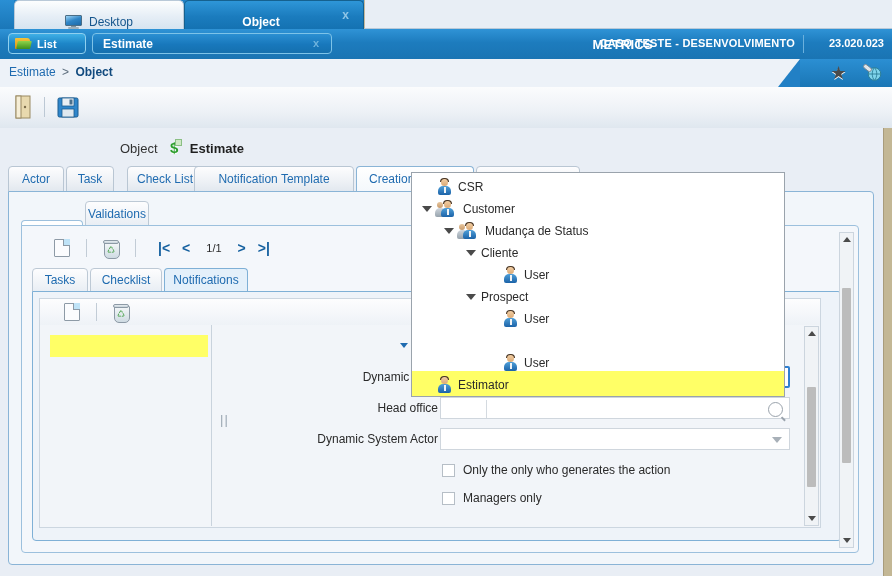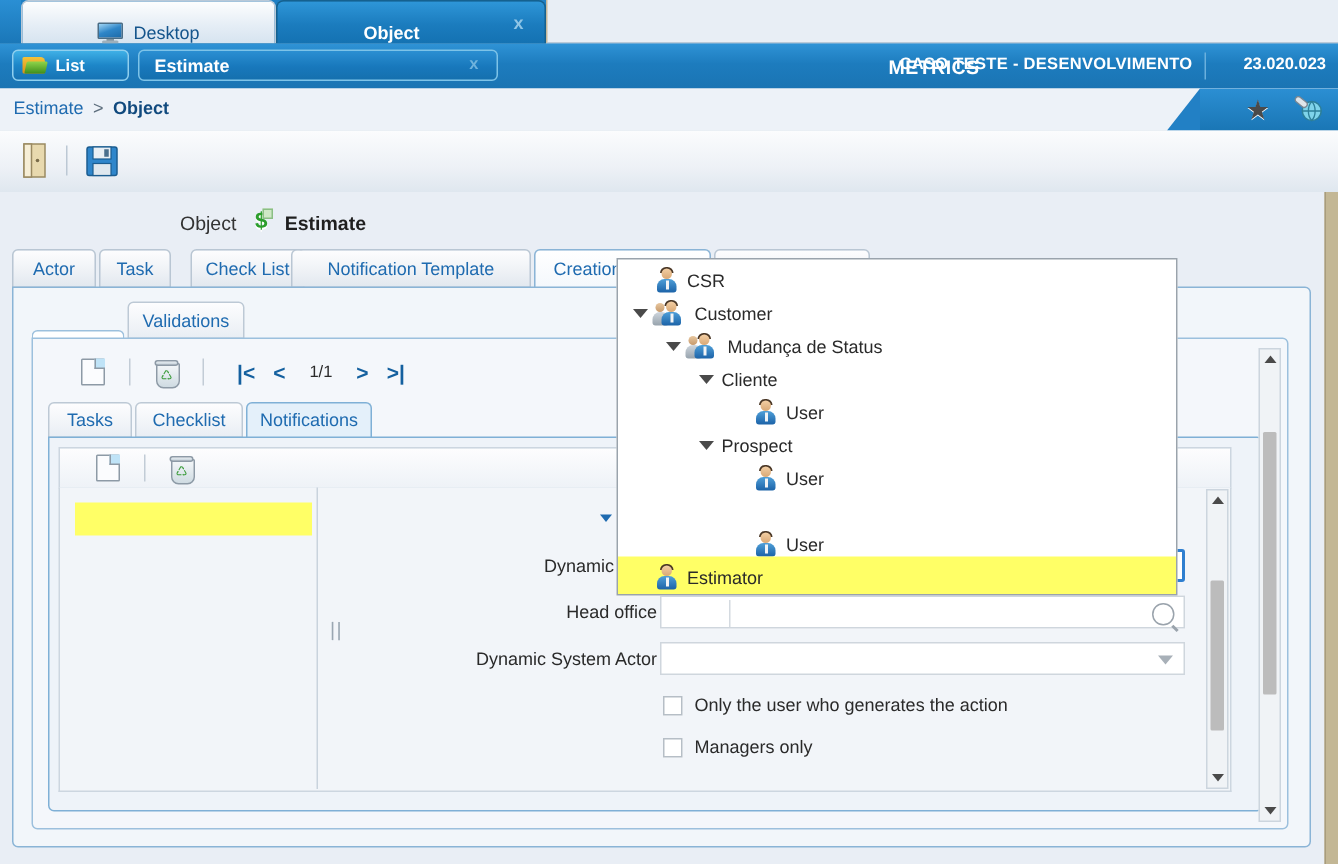--- a/index.html
+++ b/index.html
@@ -502,21 +502,21 @@
           <span></span>
         </div>
     </div>
 
     <div class="panel1">
 
       <div class="tabrow2">
         <div class="tab2 on" style="left:0;width:62px;margin-top:19px;">
             <span>Actions</span>
           </div>
-        <div class="tab2 off" style="left:64px;width:78px;">
+        <div class="tab2 off" style="left:64px;width:64px;">
             <span>Validations</span>
           </div>
       </div>
 
       <div class="panel2">
 
         <div class="pager">
           <span class="ico-new">
               <span class="pg2"></span>
               <span class="corner"></span>
@@ -596,21 +596,21 @@
 
               <div class="frow" style="left:0; top:103px; width:560px;">
                 <span class="flabel" style="right:352px;">Dynamic System Actor</span>
               </div>
               <div class="fld" style="left:210px; top:103px; width:350px;">
                 <span class="dd-arrow"></span>
               </div>
 
               <div class="chkrow" style="left:212px; top:138px;">
                 <span class="chkbox"></span>
-                <span class="chklbl">Only the user who generates the action</span>
+                <span class="chklbl">Only the only who generates the action</span>
               </div>
               <div class="chkrow" style="left:212px; top:166px;">
                 <span class="chkbox"></span>
                 <span class="chklbl">Managers only</span>
               </div>
 
             </div>
 
             <div class="vscroll" style="right:1px; top:1px; height:200px;">
               <div class="up">

